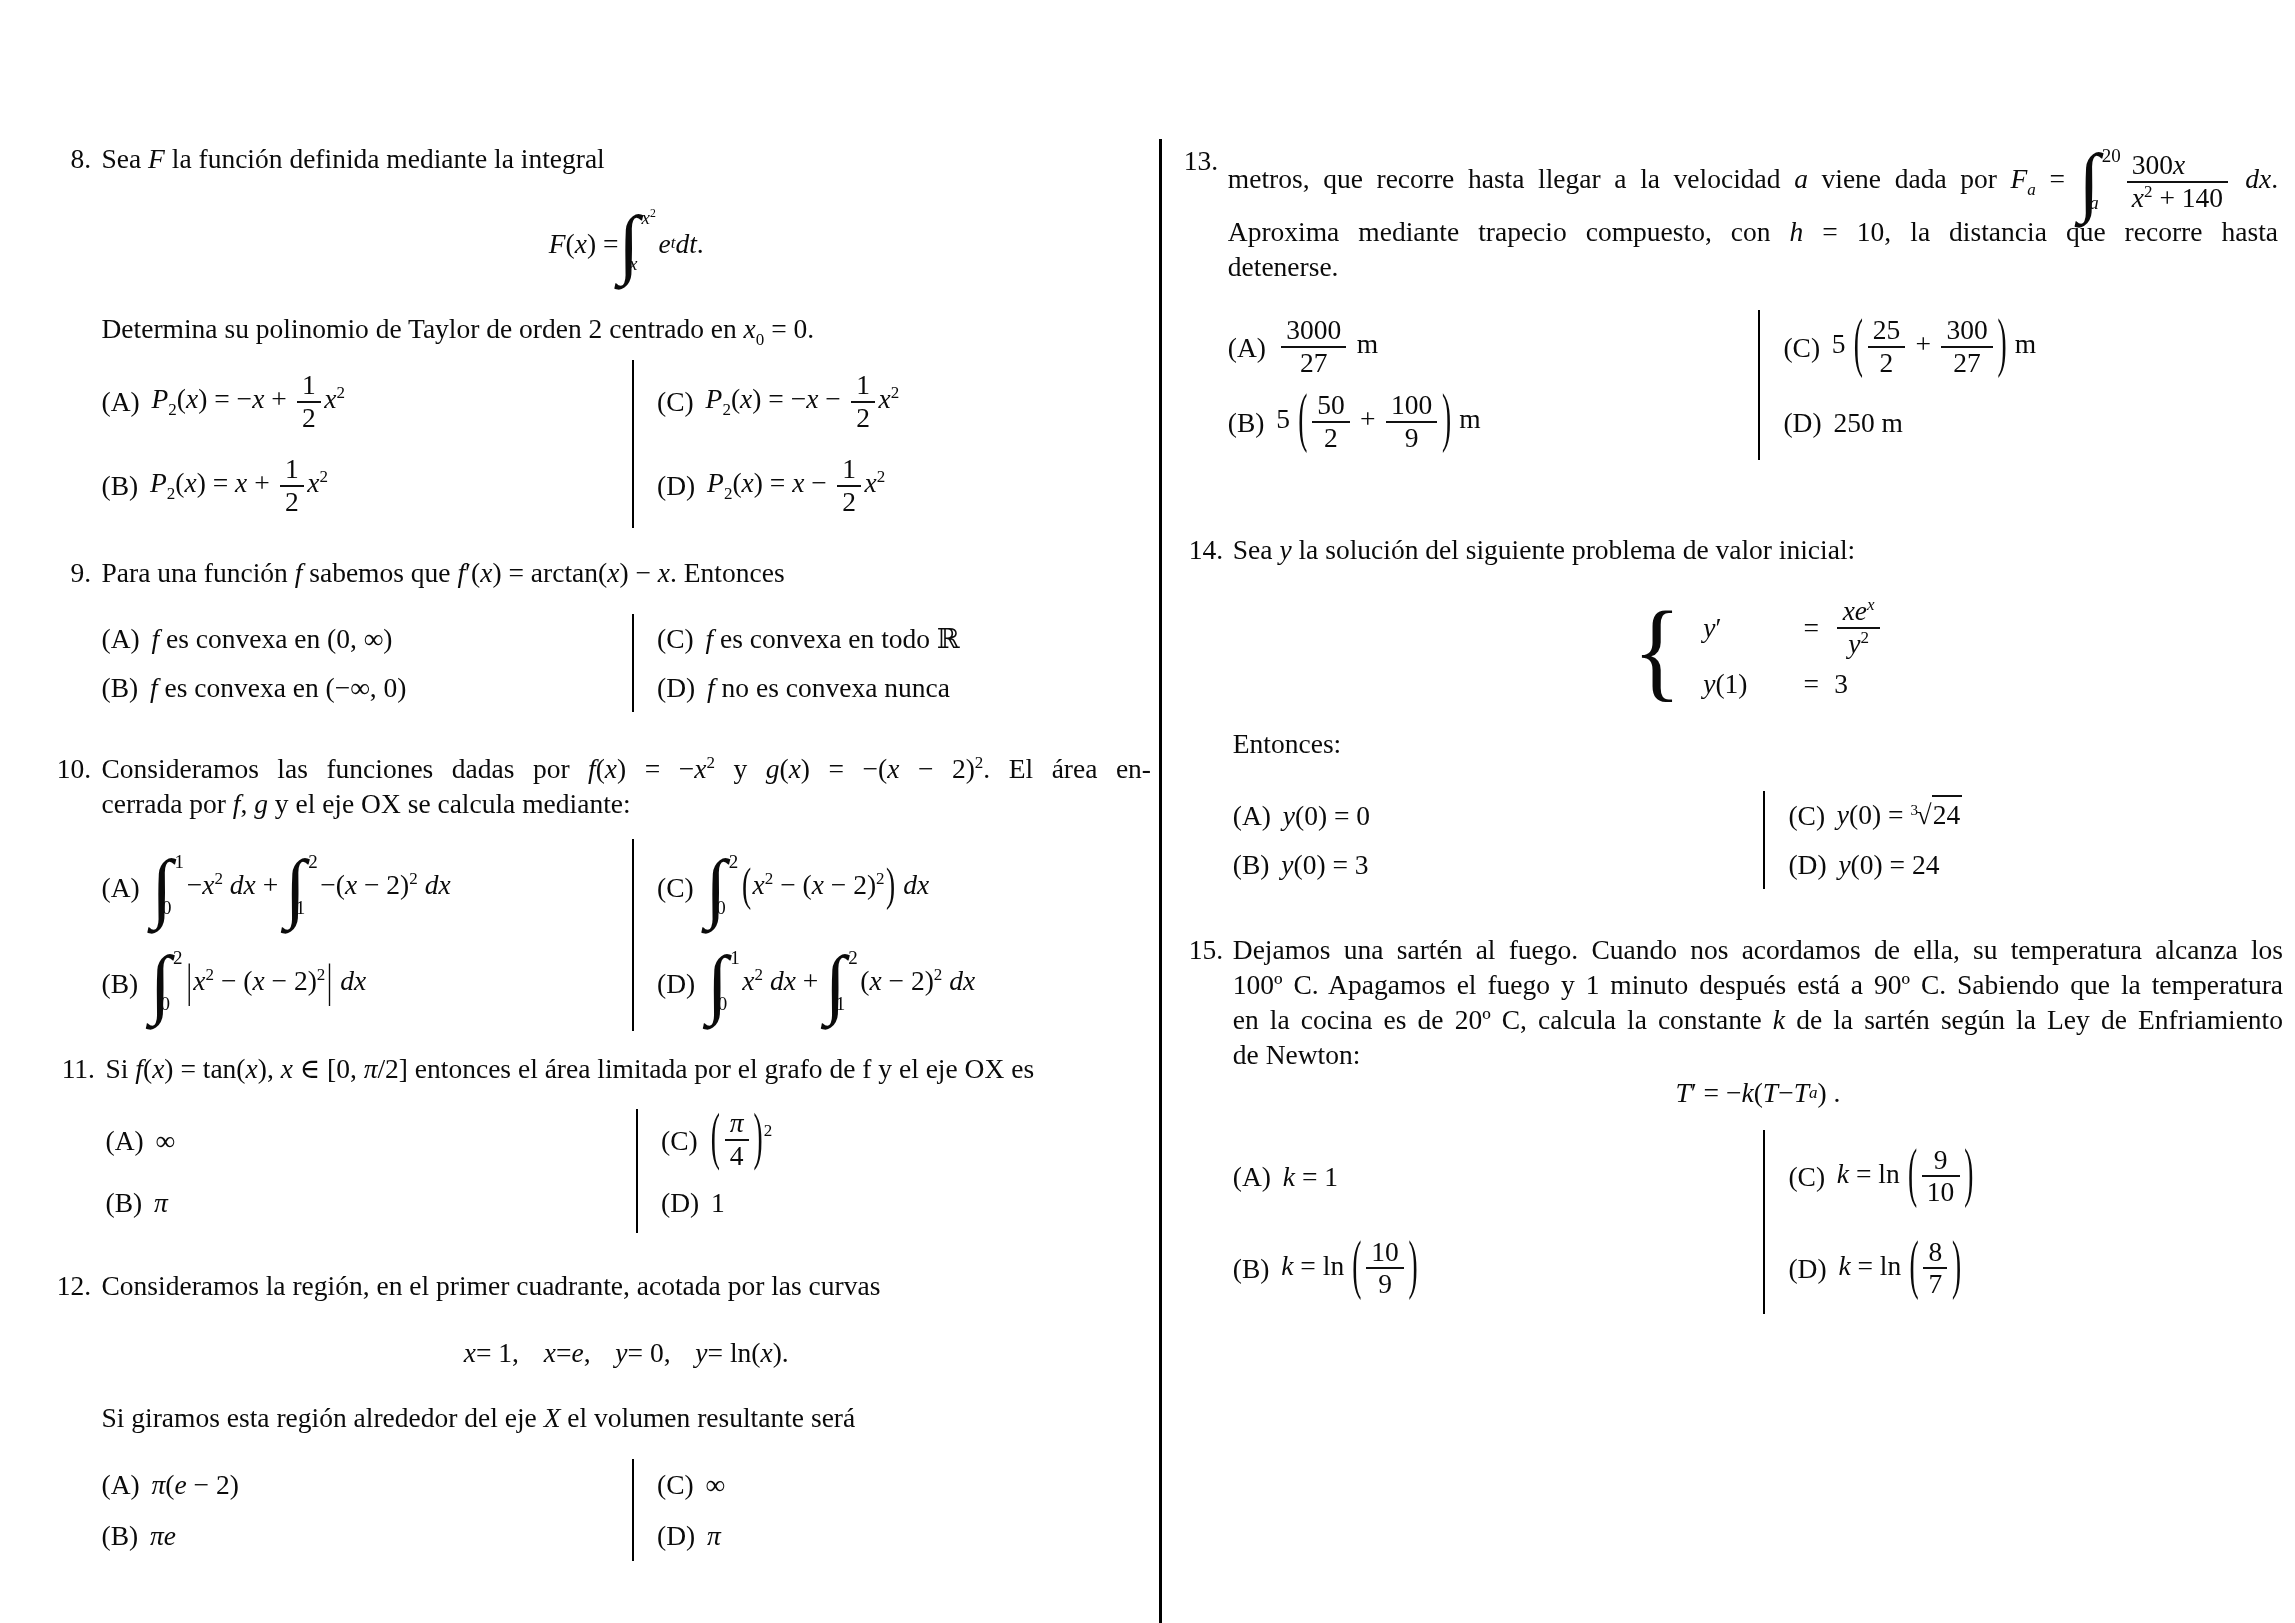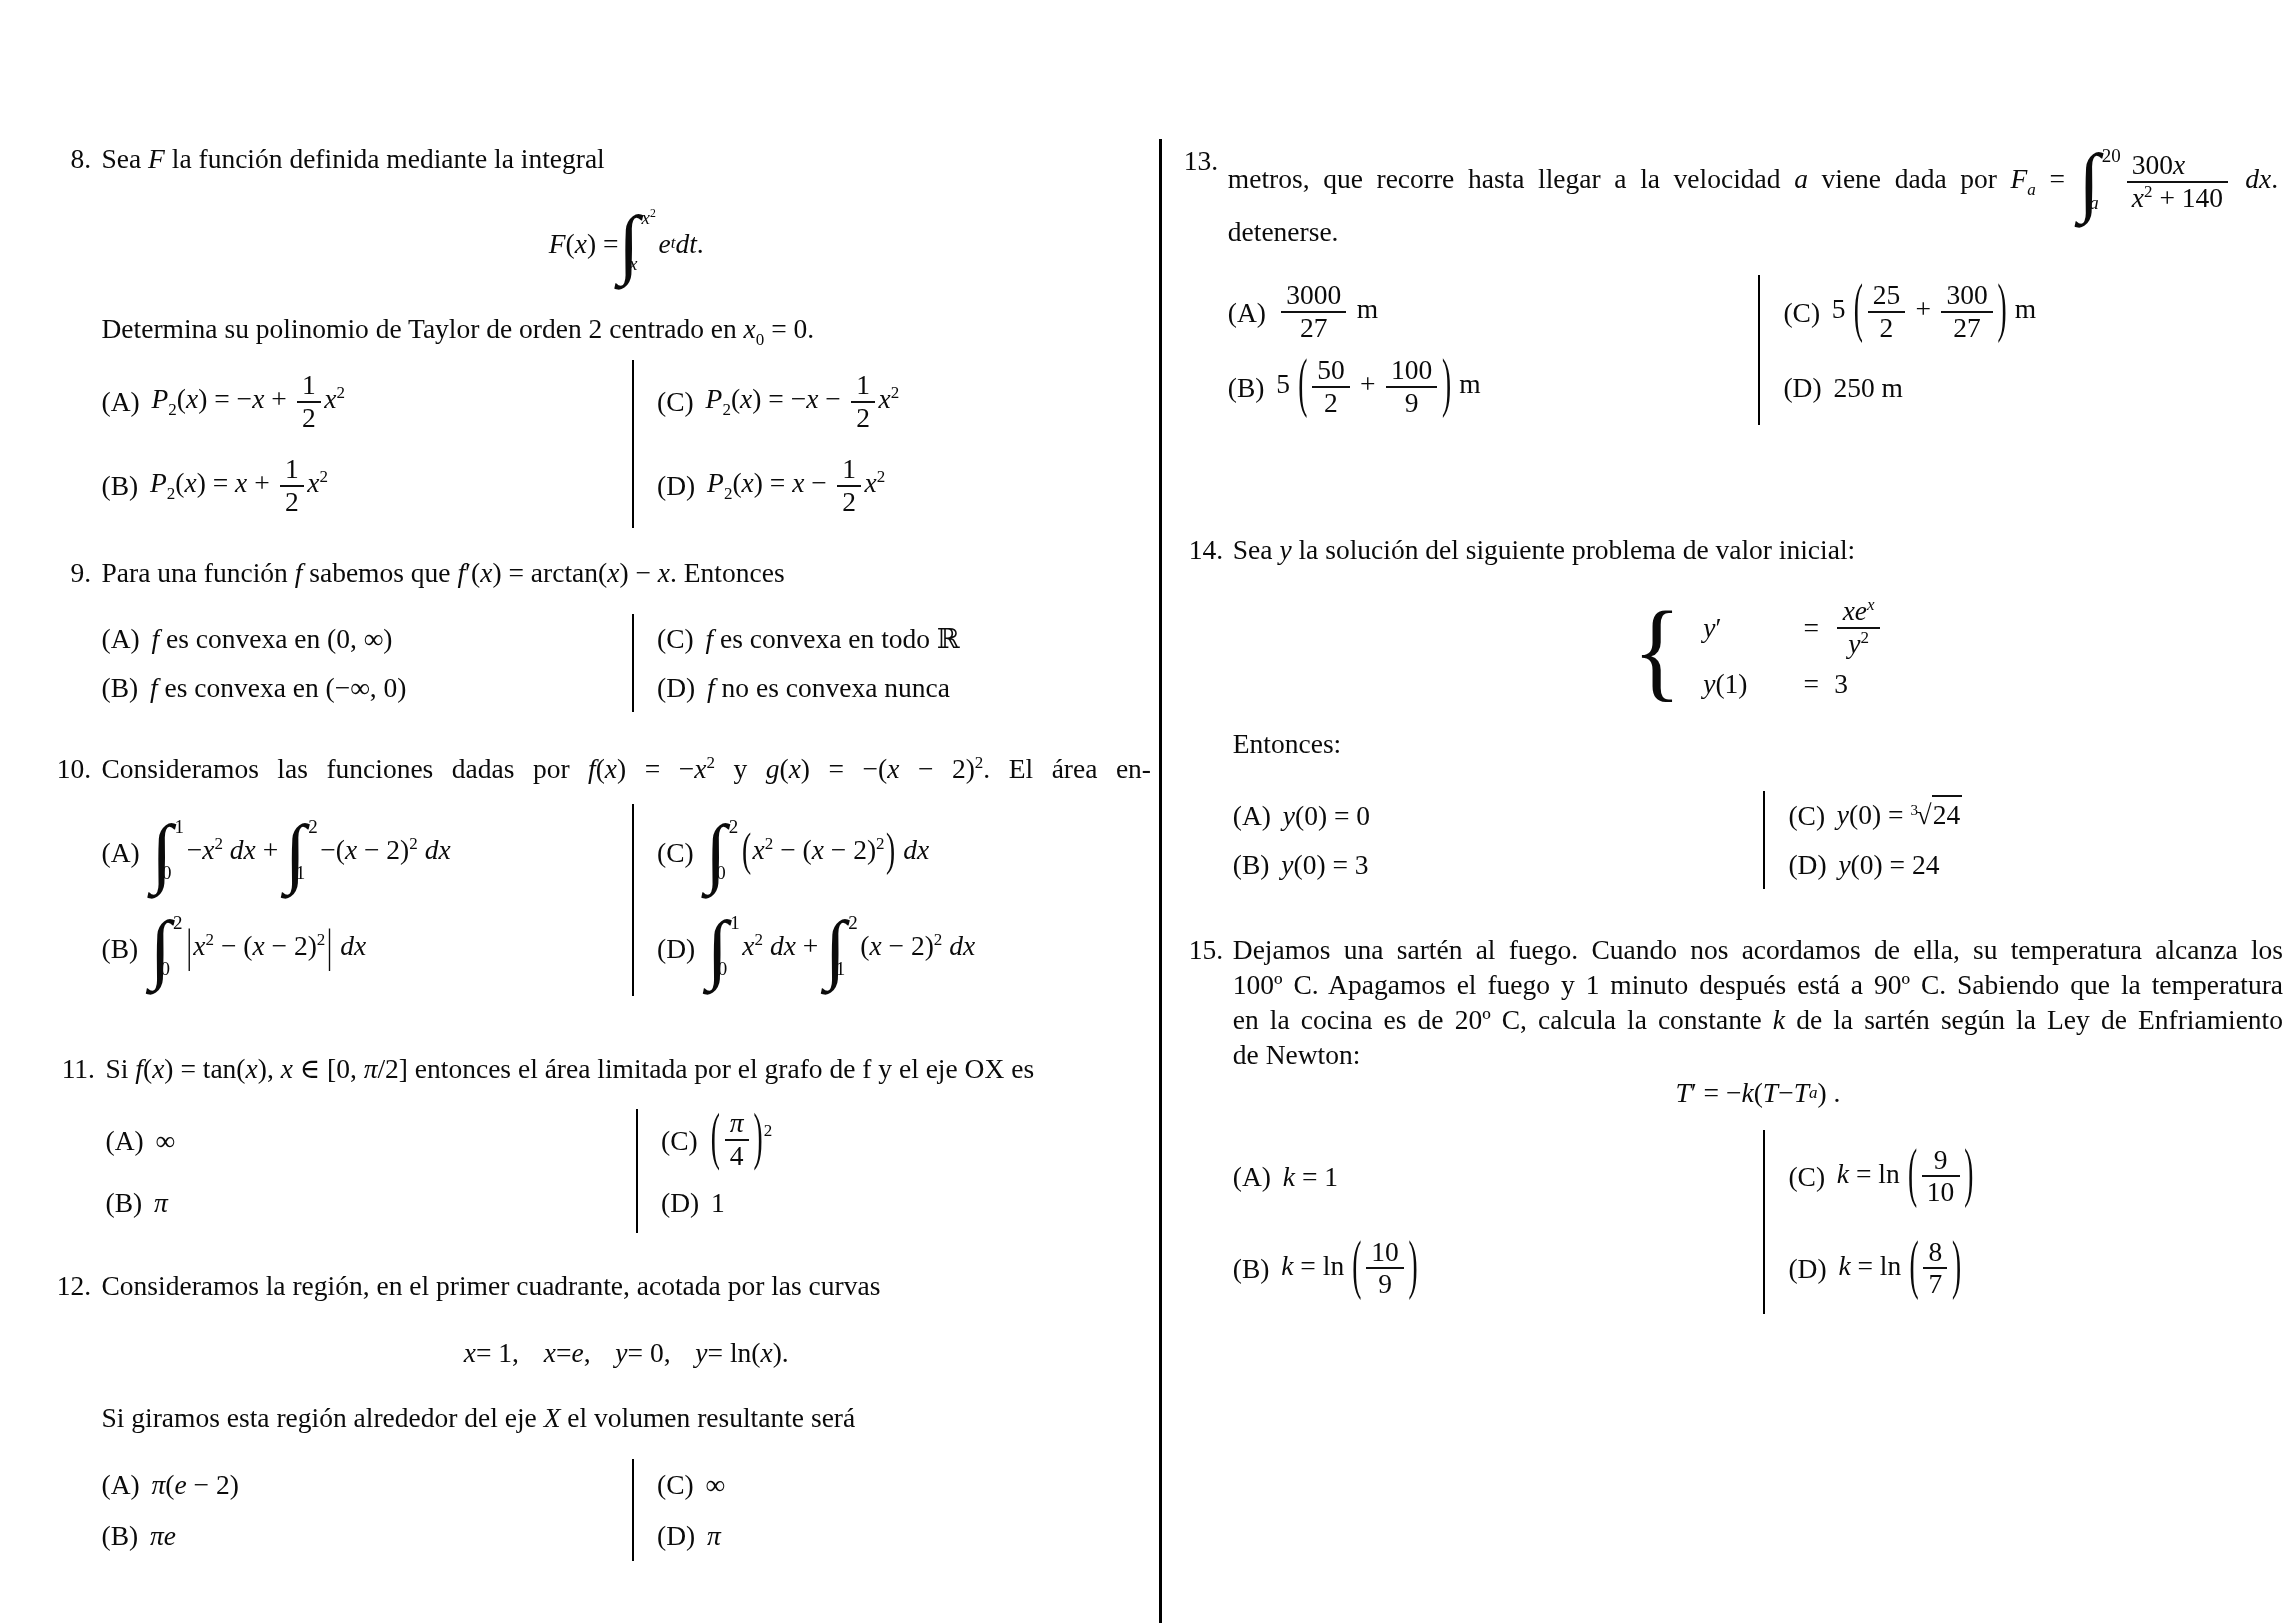--- a/index.html
+++ b/index.html
@@ -125,20 +125,21 @@
             </div>
         </div>
       </div>
     </div>
   </section>
 
   <section class="q" style="top:751px;left:39px;width:1112px;">
     <div class="qnum">10.</div>
     <div class="qbody">
       <div class="jline">Consideramos las funciones dadas por <span class="mi">f</span>(<span class="mi">x</span>) = −<span class="mi">x</span><sup class="msup">2</sup> y <span class="mi">g</span>(<span class="mi">x</span>) = −(<span class="mi">x</span> − 2)<sup class="msup">2</sup>. El área en-</div>
+      <div class="plainline">cerrada por <span class="mi">f</span>, <span class="mi">g</span> y el eje OX se calcula mediante:</div>
       <div class="opts oq10" style="margin-top:18.3px;">
         <div class="ocol ocol-left">
           <div class="orow">
               <span class="olabel">(A)</span>
               <span><span class="mint">
                   <span class="isign">∫</span>
                   <span class="ilims">
                     <span class="ihi">1</span>
                     <span class="ilo">0</span>
                   </span>
@@ -256,20 +257,21 @@
   <section class="q" style="top:143px;left:1166px;width:1112px;">
     <div class="qnum" style="flex-basis:52px;margin-right:9.8px;">13.</div>
     <div class="qbody">
       <div class="jline-tall">metros, que recorre hasta llegar a la velocidad <span class="mi">a</span> viene dada por <span class="mi">F</span><sub class="msub"><span class="mi">a</span></sub> = <span class="mint">
             <span class="isign">∫</span>
             <span class="ilims">
               <span class="ihi">20</span>
               <span class="ilo"><span class="mi">a</span></span>
             </span>
           </span><span class="mfrac"><span class="num">300<span class="mi">x</span></span><span class="den"><span class="mi">x</span><sup class="msup">2</sup> + 140</span></span> <span class="mi">dx</span>.</div>
+      <div class="jline">Aproxima mediante trapecio compuesto, con <span class="mi">h</span> = 10, la distancia que recorre hasta</div>
       <div class="plainline">detenerse.</div>
       <div class="opts oq13" style="margin-top:25.5px;">
         <div class="ocol ocol-left">
           <div class="orow">
               <span class="olabel">(A)</span>
               <span><span class="mfrac"><span class="num">3000</span><span class="den">27</span></span> m</span>
             </div>
           <div class="orow">
               <span class="olabel">(B)</span>
               <span>5 <span class="mbig" style="transform: scaleY(2.4);">(</span><span class="mfrac"><span class="num">50</span><span class="den">2</span></span> + <span class="mfrac"><span class="num">100</span><span class="den">9</span></span><span class="mbig" style="transform: scaleY(2.4);">)</span> m</span>

